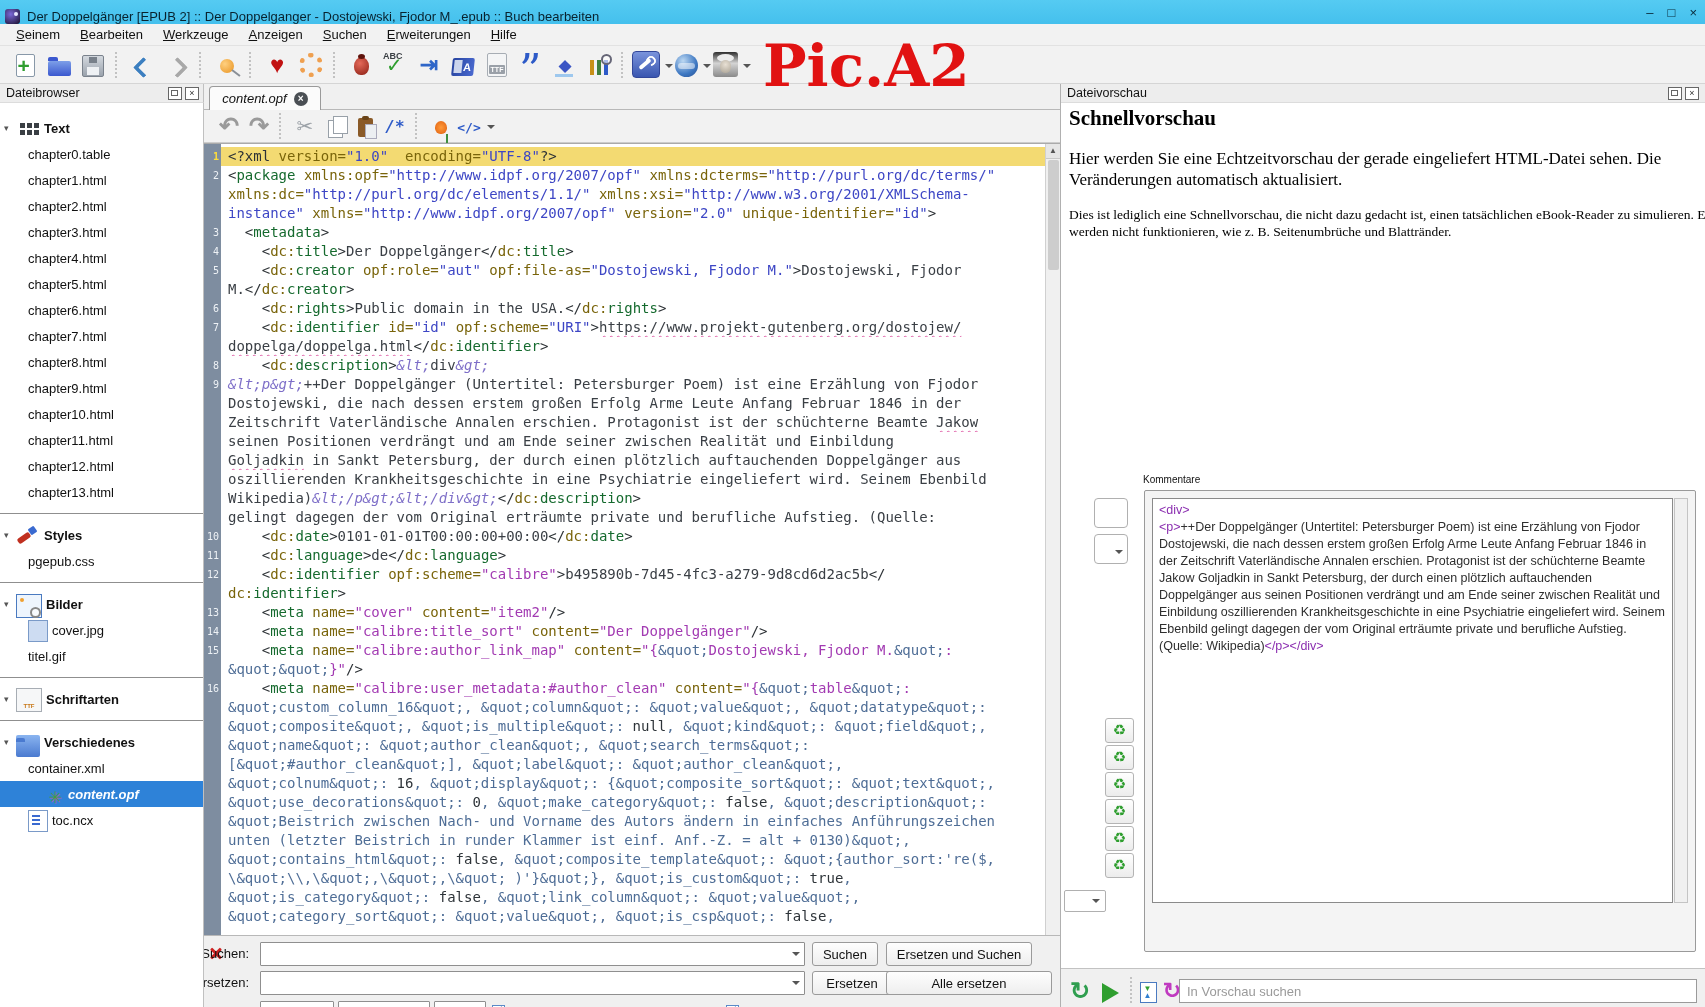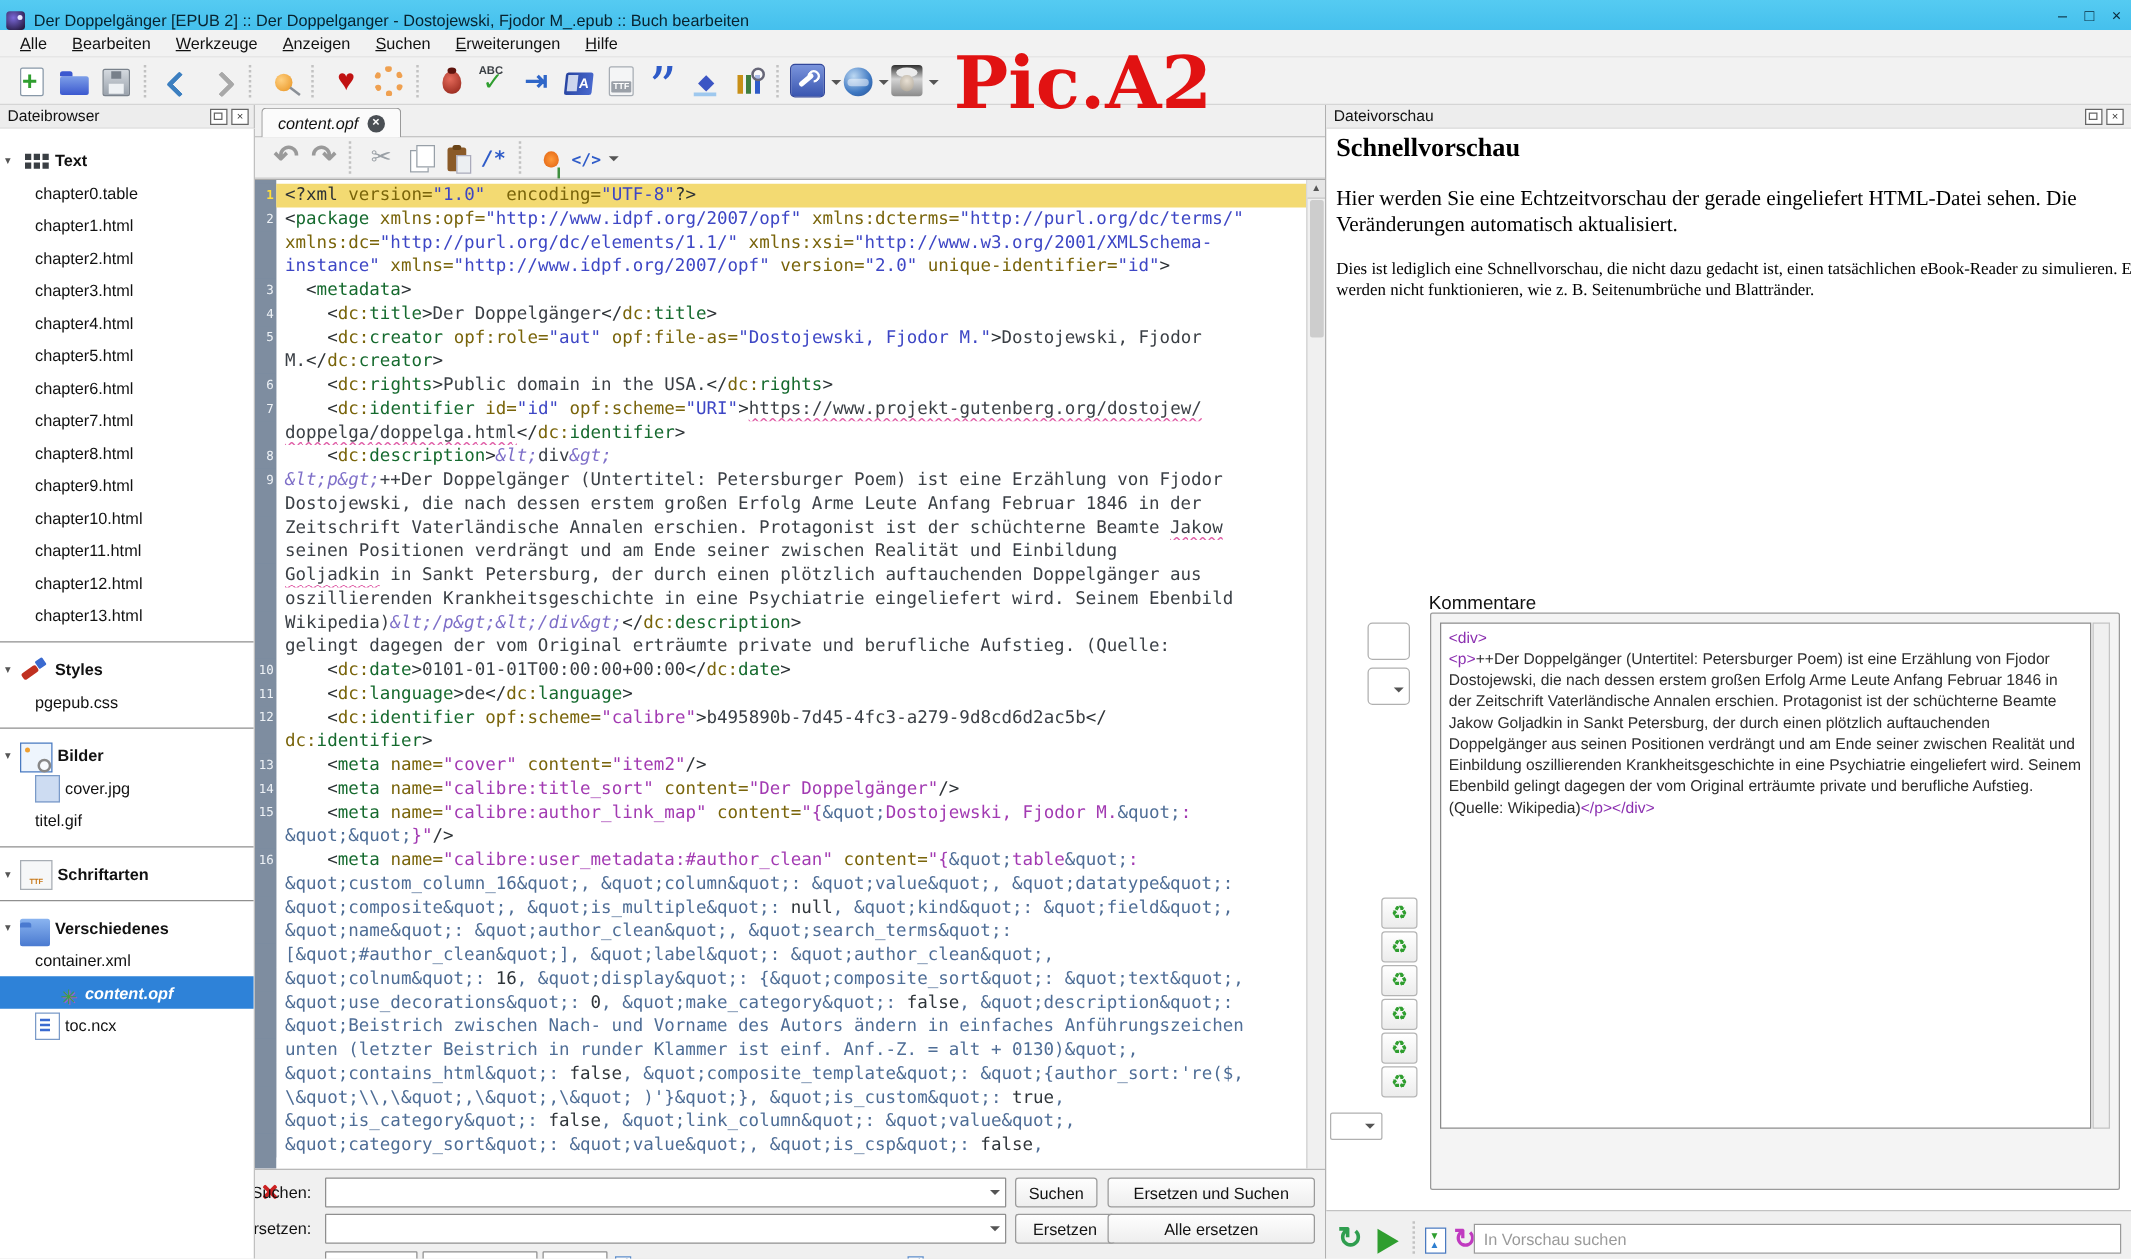--- a/index.html
+++ b/index.html
@@ -159,21 +159,21 @@
 .cb::after{content:"✓";position:absolute;left:1px;top:-3px;font:700 12px/14px "DejaVu Sans",sans-serif;color:#1a4a8a}
 .cblabel{position:absolute;font-size:12px;white-space:nowrap}
 
 
 .right{position:absolute;left:1060px;top:84px;width:645px;height:923px;background:#fff;border-left:1px solid #b0b0b0;box-sizing:border-box}
 .right-head{position:absolute;left:0;top:0;width:100%;height:19px;background:#ededed;border-bottom:1px solid #dcdcdc;
             display:flex;align-items:center;padding:0 6px;box-sizing:border-box;font-size:12.5px}
 .pv-heading{position:absolute;left:8px;top:22px;font:700 21px "Liberation Serif",serif;color:#000}
 .pv-p1{position:absolute;left:8px;top:64px;font:17px/21px "Liberation Serif",serif;color:#000;white-space:nowrap}
 .pv-p2{position:absolute;left:8px;top:122px;font:13.5px/17px "Liberation Serif",serif;color:#000;white-space:nowrap}
-.kom-label{position:absolute;left:82px;top:390px;font-size:15px}
+.kom-label{position:absolute;left:82px;top:390px;font-size:10px}
 .kom-box{position:absolute;left:83px;top:406px;width:552px;height:462px;border:1px solid #9a9a9a;background:#f4f4f4;border-radius:2px;box-sizing:border-box}
 .kom-text{position:absolute;left:7px;top:7px;right:22px;bottom:48px;background:#fff;border:1px solid #8a8a8a;
           padding:3px 6px;font:12.5px/17px "Liberation Sans",sans-serif;overflow:hidden;white-space:pre-wrap}
 .kom-sb{position:absolute;right:7px;top:7px;width:12px;bottom:48px;background:#f0f0f0;border:1px solid #c4c4c4}
 .k-t{color:#8b2fb0}.k-x{color:#2e2e2e}
 .pwidget{position:absolute;width:34px;height:30px;background:#fff;border:1px solid #b0b0b0;border-radius:4px;box-sizing:border-box}
 .pwidget .ca{position:absolute;right:4px;bottom:5px;width:0;height:0;border:4px solid transparent;border-top-color:#555}
 .gcol{position:absolute;left:44px;top:634px;width:30px;height:200px}
 .gbtn{position:absolute;left:0;width:29px;height:25px;background:linear-gradient(#ffffff,#ececec);border:1px solid #b4b4b4;
       border-radius:3px;text-align:center;box-sizing:border-box}
@@ -199,21 +199,21 @@
   <span class="applogo"></span>
   <span class="tb-title">Der Doppelgänger [EPUB 2] :: Der Doppelganger - Dostojewski, Fjodor M_.epub :: Buch bearbeiten</span>
   <span class="winbtns">
     <span>–</span>
     <span>□</span>
     <span>×</span>
   </span>
 </div>
 
 <div class="menubar">
-    <span class="mi">Alle</span>
+    <span class="mi">Seinem</span>
     <span class="mi">Bearbeiten</span>
     <span class="mi">Werkzeuge</span>
     <span class="mi">Anzeigen</span>
     <span class="mi">Suchen</span>
     <span class="mi">Erweiterungen</span>
     <span class="mi">Hilfe</span>
   </div>
 
 <div class="toolbar">
     <span class="tbtn">
@@ -597,21 +597,21 @@
   </div>
 
   <div class="sp">
     <span class="sp-close"></span>
     <span class="sp-label" style="left:-30px;top:10px">Suchen:</span>
     <div class="combo" style="left:56px;top:6px;width:545px;height:24px">
       <input style="">
         <span class="ca"></span>
     </div>
     <div class="btn" style="left:608px;top:6px;width:66px">Suchen</div>
-    <div class="btn" style="left:682px;top:6px;width:166px">Ersetzen und Suchen</div>
+    <div class="btn" style="left:682px;top:6px;width:146px">Ersetzen und Suchen</div>
 
     <span class="sp-label" style="left:-30px;top:39px">Ersetzen:</span>
     <div class="combo" style="left:56px;top:35px;width:545px;height:24px">
       <input style="">
         <span class="ca"></span>
     </div>
     <div class="btn" style="left:608px;top:35px;width:80px">Ersetzen</div>
     <div class="btn" style="left:682px;top:35px;width:166px">Alle ersetzen</div>
 
     <span class="sp-label" style="left:-22px;top:69px">Modus:</span>

